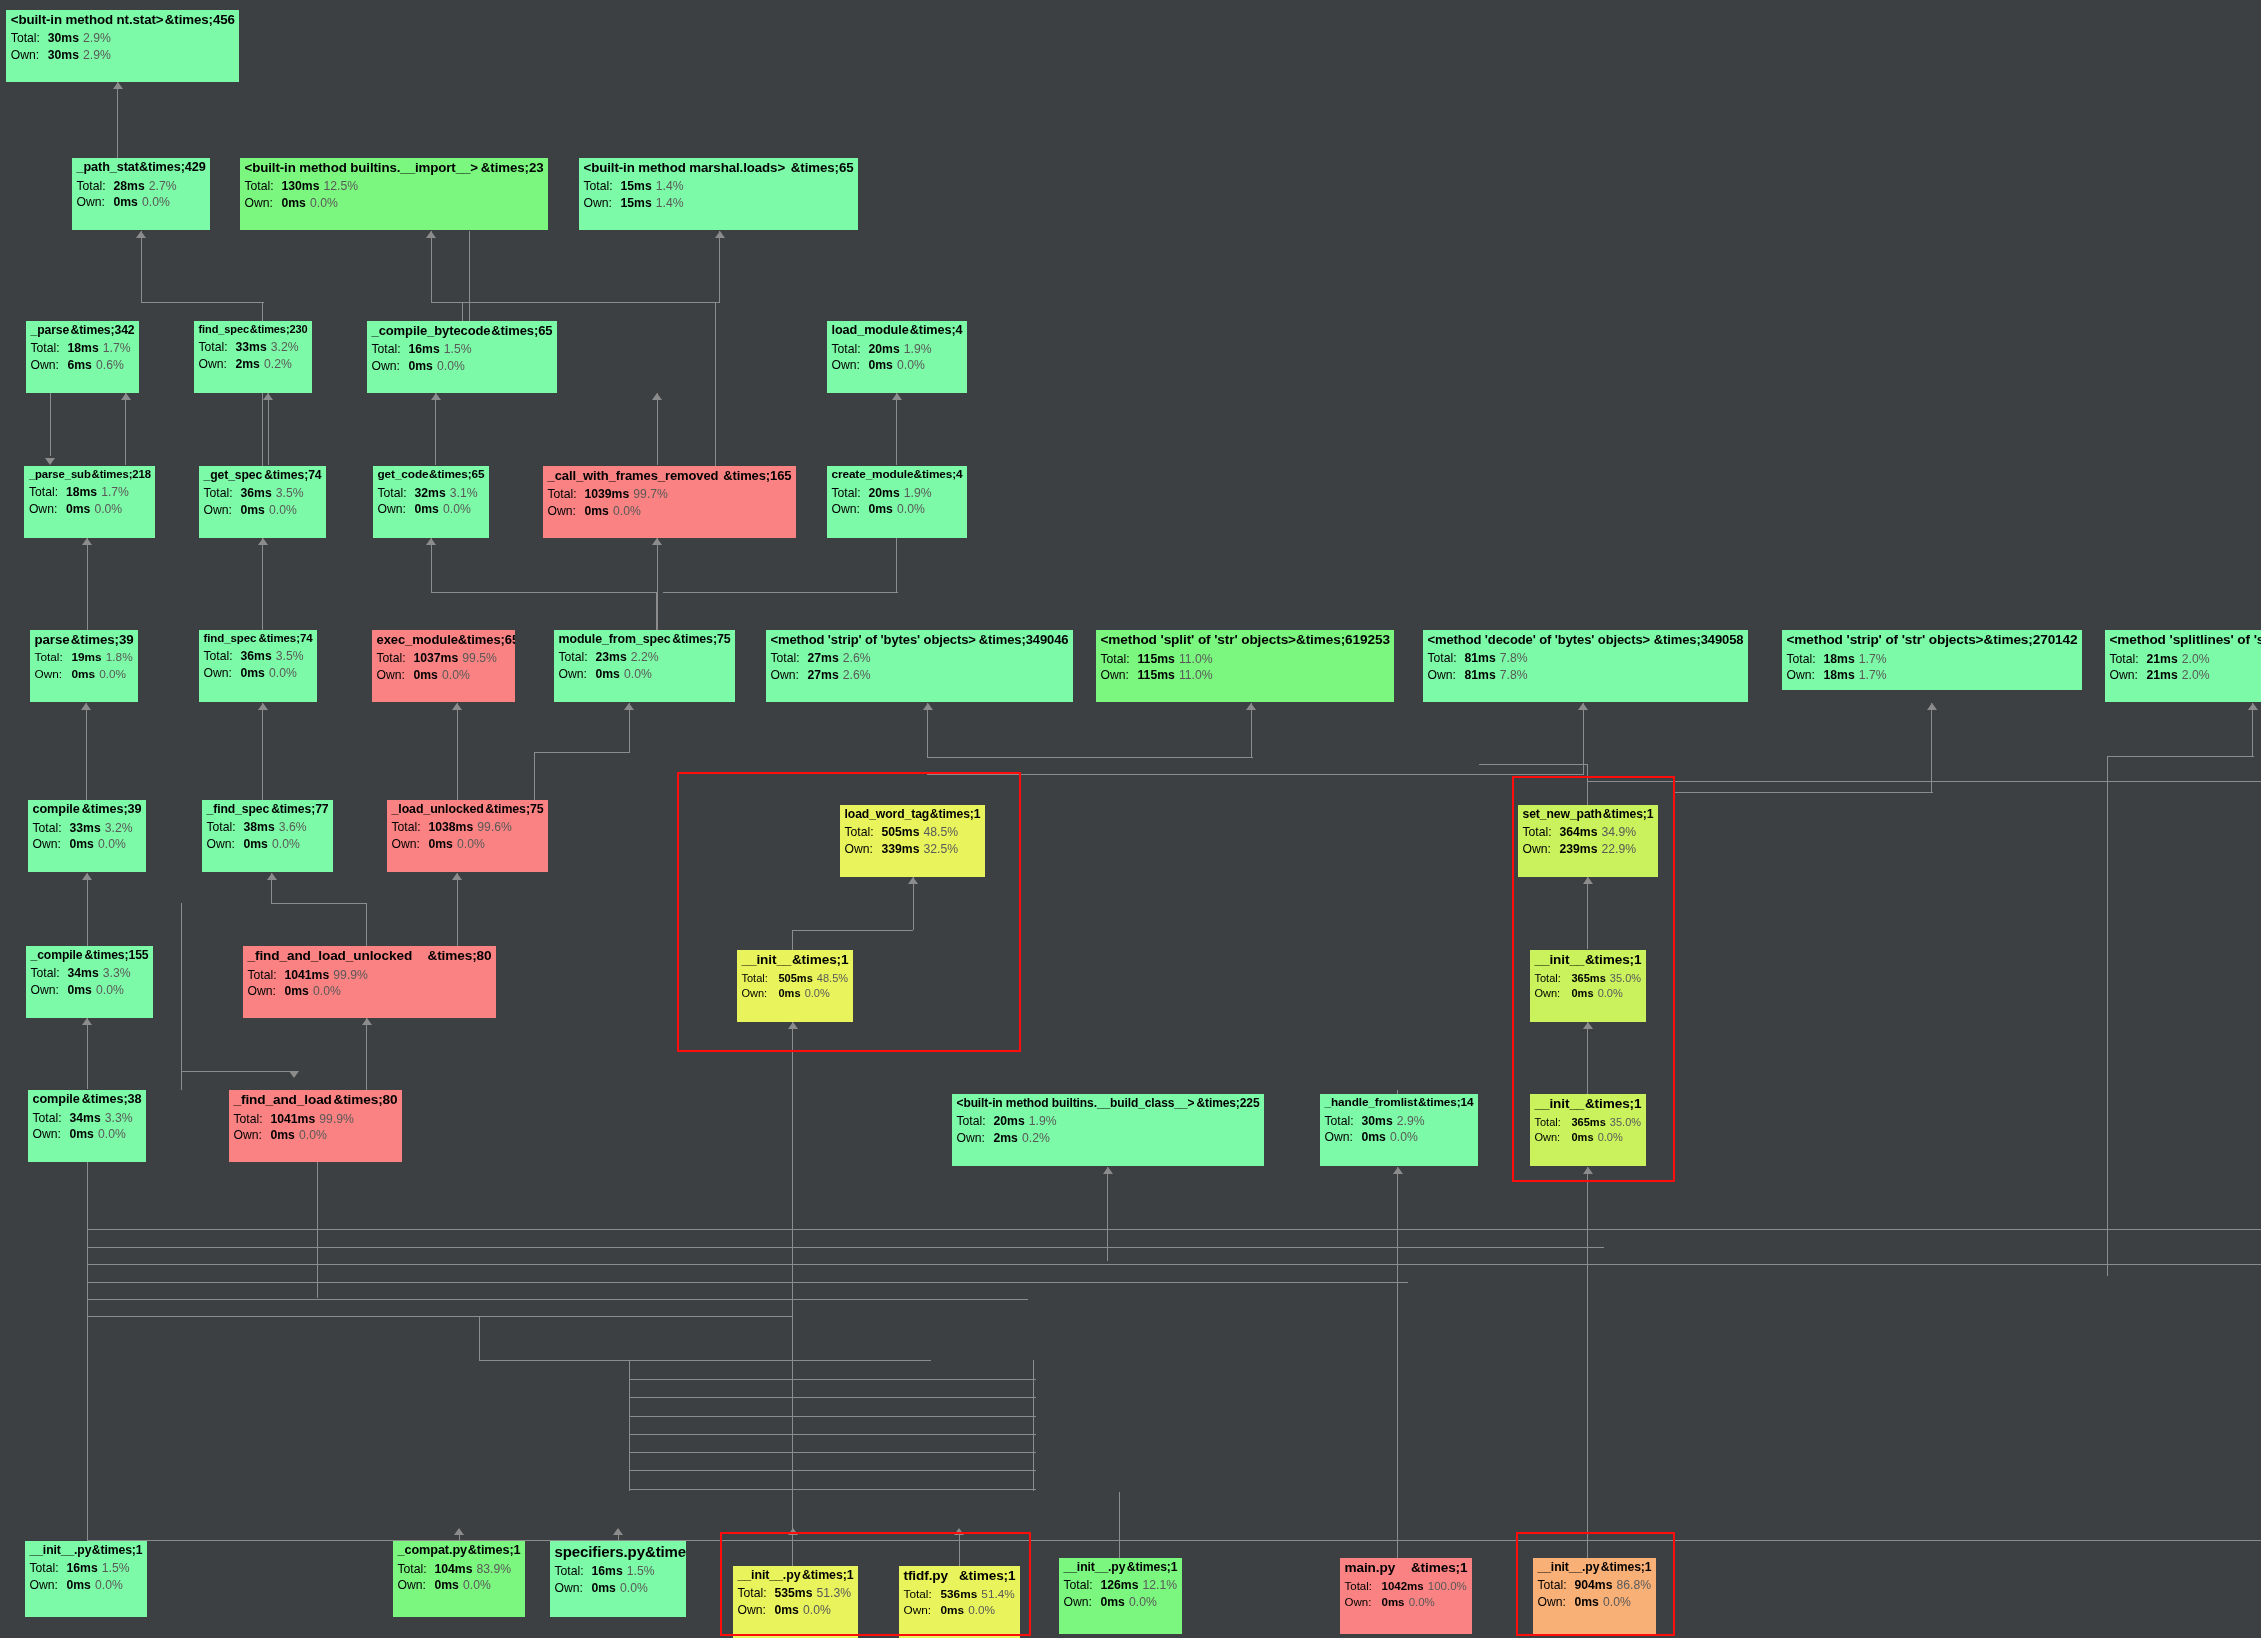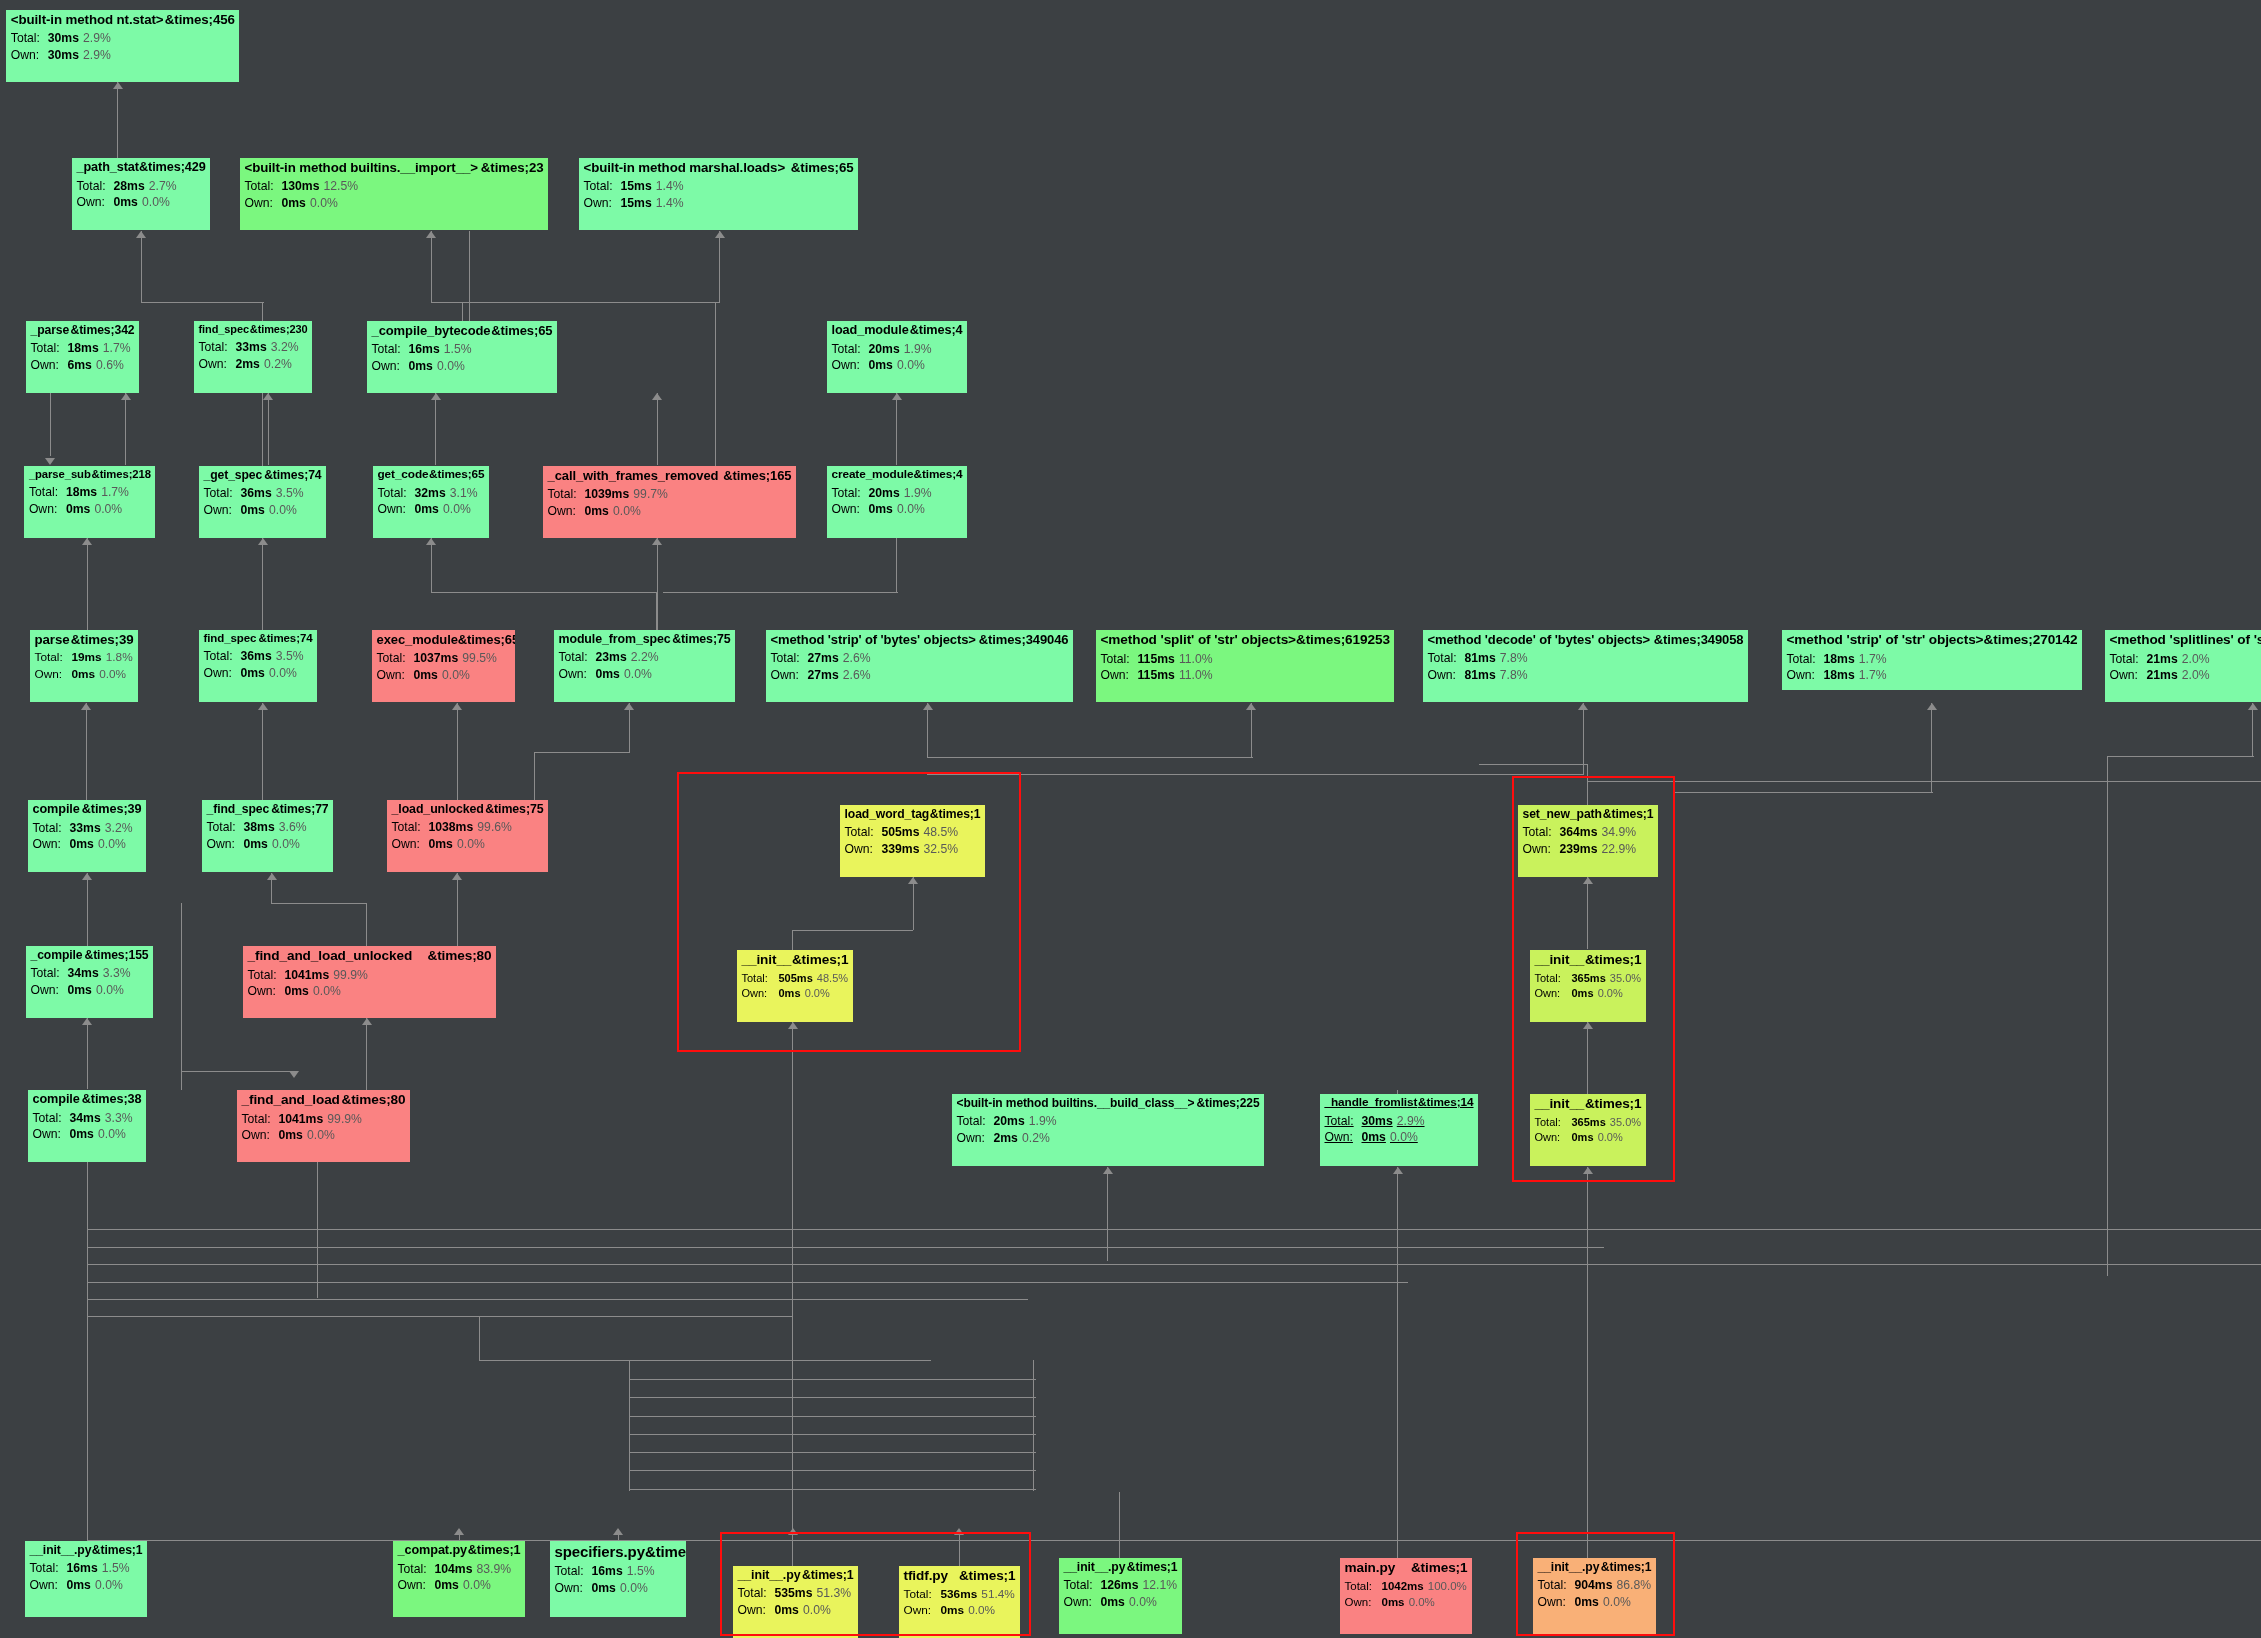--- a/index.html
+++ b/index.html
@@ -760,21 +760,21 @@
           <span class="lab">Total:</span>
           <span class="val">34ms</span>
           <span class="pct">3.3%</span>
         </div>
         <div class="row">
           <span class="lab">Own:</span>
           <span class="val">0ms</span>
           <span class="pct">0.0%</span>
         </div>
       </div>
-      <div class="node" style="left: 229px; top: 1090px; width: 173px; height: 72px; background: rgb(250, 130, 130); margin-left: 8px;">
+      <div class="node" style="left: 229px; top: 1090px; width: 173px; height: 72px; background: rgb(250, 130, 130);">
         <div class="ttl">
           <span class="nm">_find_and_load</span>
           <span class="cnt">&amp;times;80</span>
         </div>
         <div class="row">
           <span class="lab">Total:</span>
           <span class="val">1041ms</span>
           <span class="pct">99.9%</span>
         </div>
         <div class="row">
@@ -792,21 +792,21 @@
           <span class="lab">Total:</span>
           <span class="val">20ms</span>
           <span class="pct">1.9%</span>
         </div>
         <div class="row">
           <span class="lab">Own:</span>
           <span class="val">2ms</span>
           <span class="pct">0.2%</span>
         </div>
       </div>
-      <div class="node" style="left: 1320px; top: 1094px; width: 158px; height: 72px; background: rgb(125, 250, 167); text-decoration: underline;">
+      <div class="node" style="left: 1320px; top: 1094px; width: 158px; height: 72px; background: rgb(125, 250, 167);">
         <div class="ttl" style="font-size: 11.8px;">
           <span class="nm">_handle_fromlist</span>
           <span class="cnt">&amp;times;14</span>
         </div>
         <div class="row">
           <span class="lab">Total:</span>
           <span class="val">30ms</span>
           <span class="pct">2.9%</span>
         </div>
         <div class="row">

